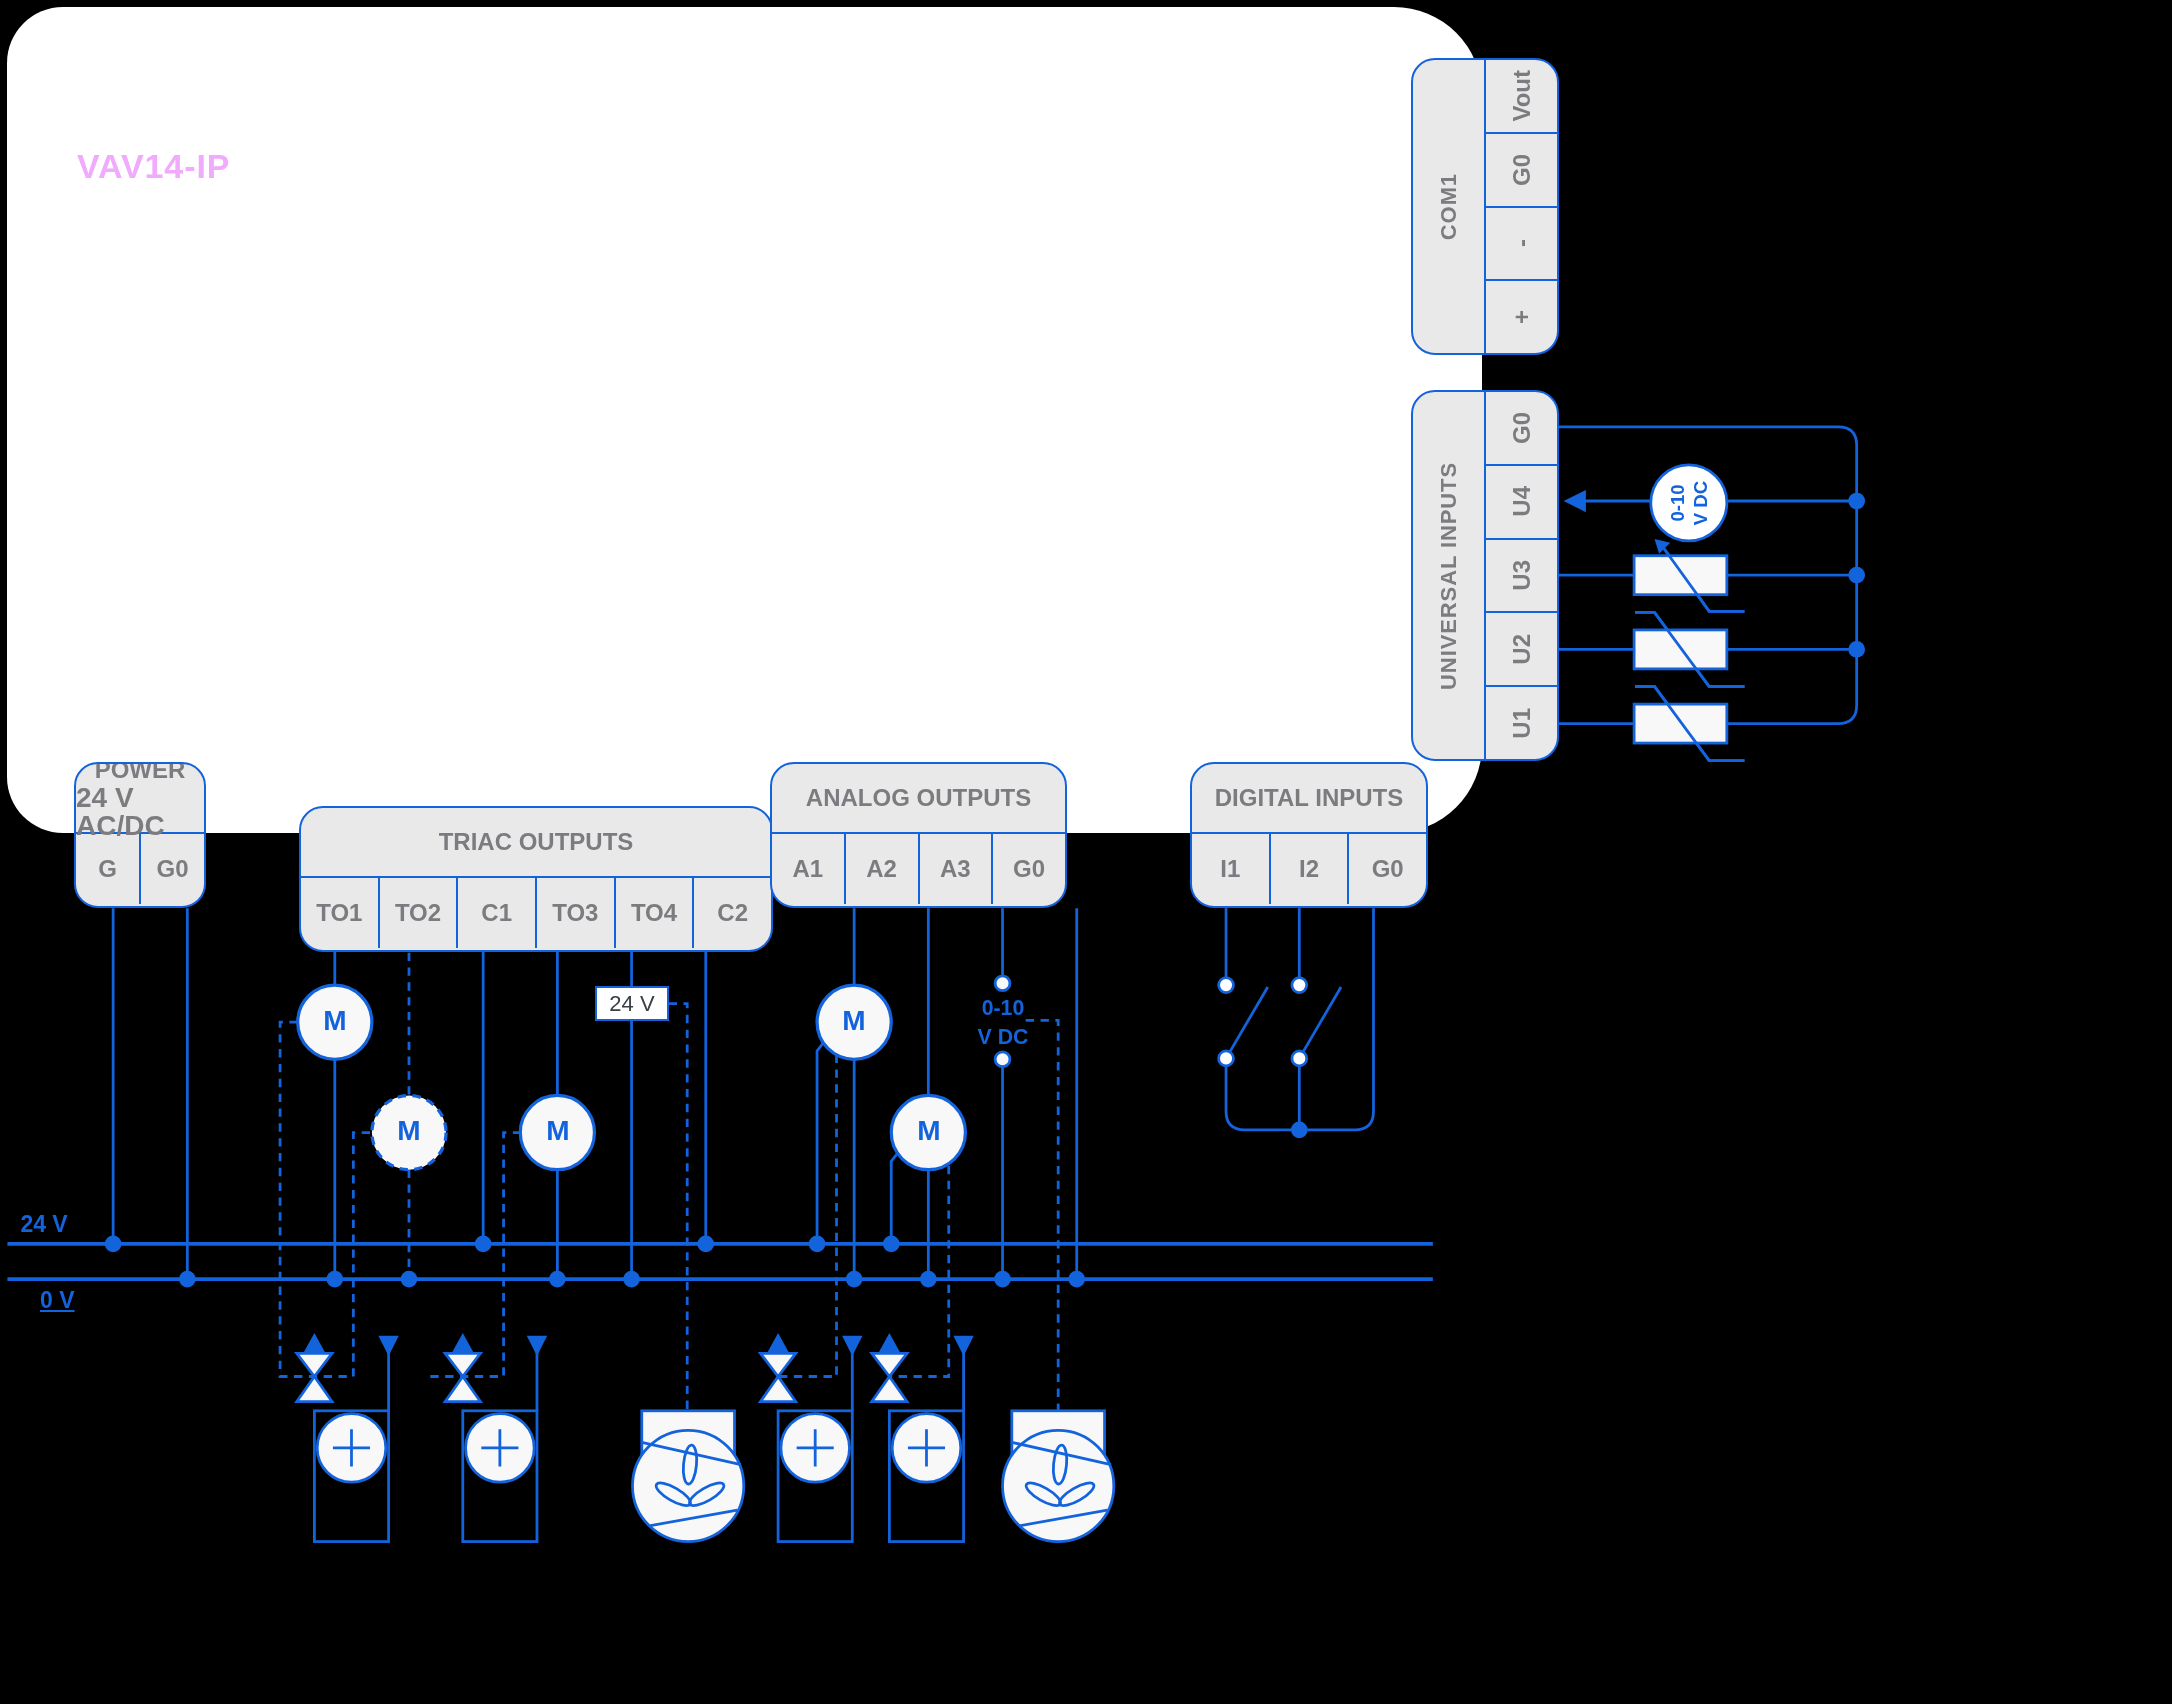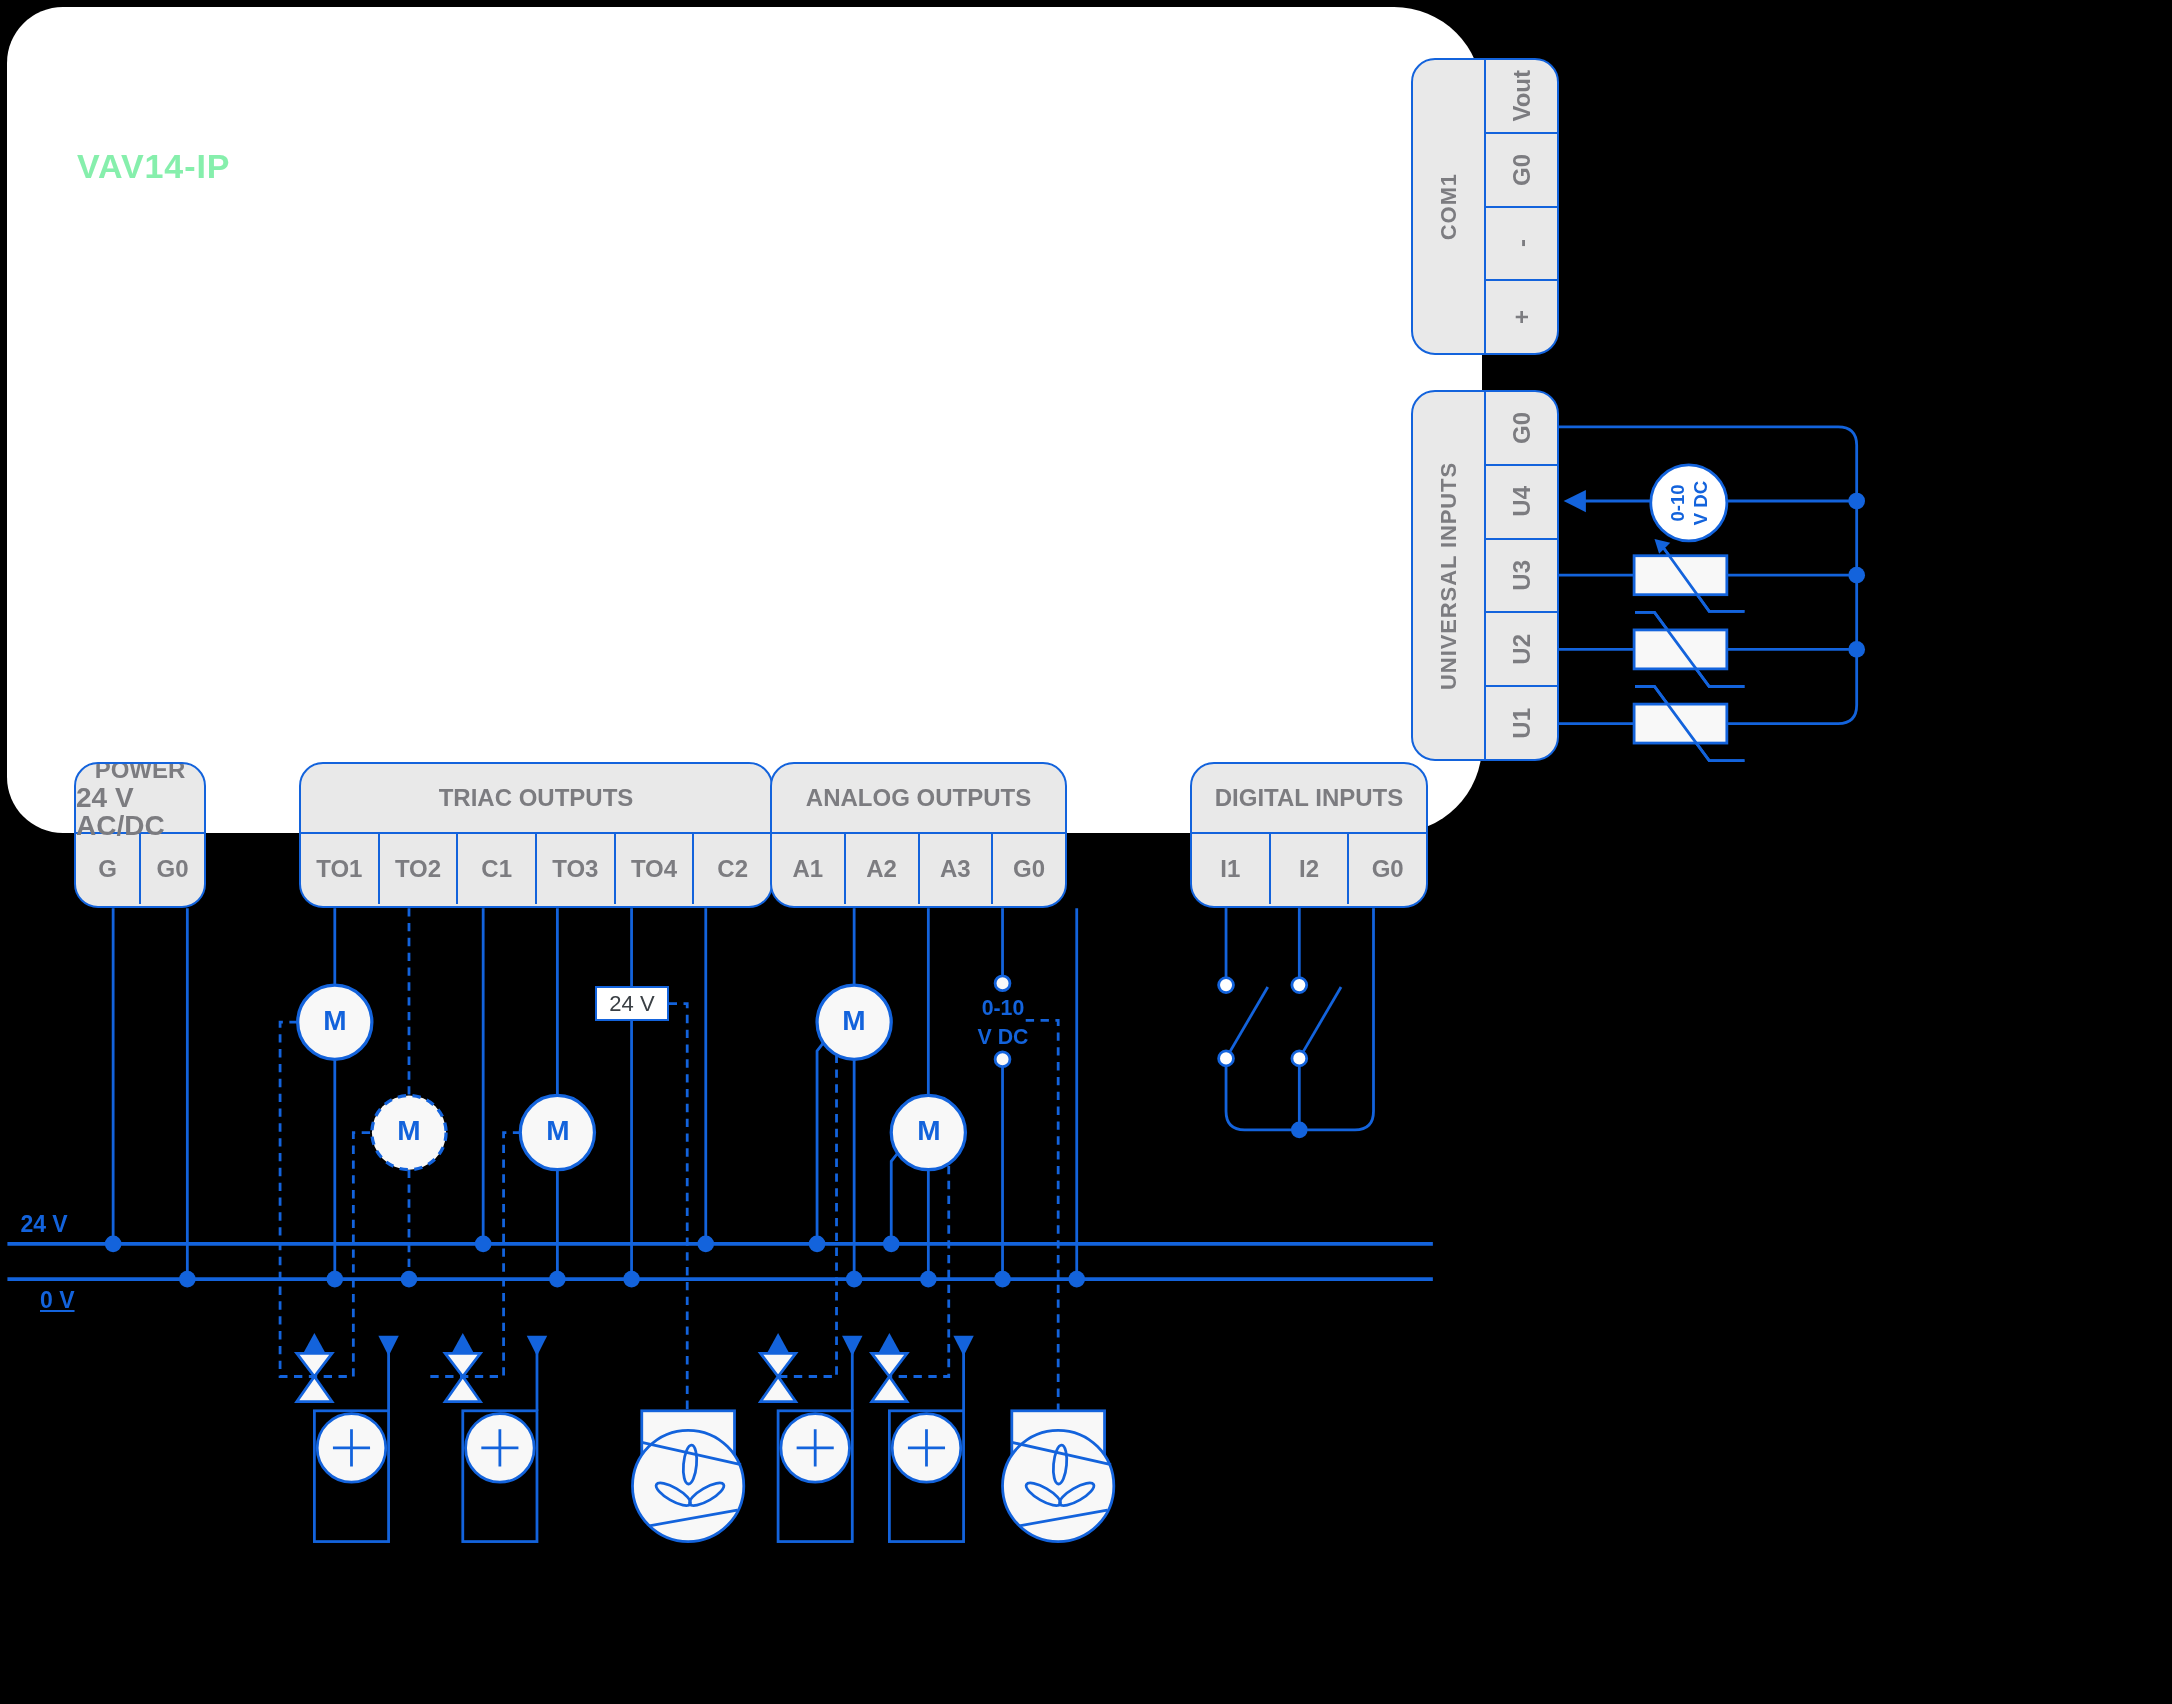--- a/index.html
+++ b/index.html
@@ -2,21 +2,21 @@
 <html style="font-size:15px"><head>
 <meta charset="utf-8">
 <style>
   html,body{margin:0;padding:0;background:#000;}
   #stage{position:relative;width:2172px;height:1705px;background:#000;overflow:hidden;
          font-family:"Liberation Sans", sans-serif;}
   #devicebox{position:absolute;left:7.4px;top:7.4px;width:1475px;height:826px;background:#ffffff;
              border-radius:56px 88px 88px 56px;z-index:0;}
   #wires{position:absolute;left:0;top:0;z-index:1;}
   .txt{position:absolute;z-index:3;}
-  #title{left:77px;top:147px;font-size:34px;font-weight:bold;color:#86efac;letter-spacing:0.9px;}
+  #title{left:77px;top:147px;font-size:34px;font-weight:bold;color:#f0abfc;letter-spacing:0.9px;}
   .buslabel{color:#1363dc;font-weight:bold;font-size:23px;}
   .hblock{position:absolute;top:762px;height:146px;box-sizing:border-box;border:2.8px solid #1363dc;
           border-radius:24px;background:#e9e9e9;z-index:2;overflow:hidden;}
   .hhead{height:68px;border-bottom:2.8px solid #1363dc;display:flex;flex-direction:column;
          align-items:center;justify-content:center;color:#7c7c80;font-weight:bold;font-size:24px;line-height:28px;}
   .hhead .sub{font-size:28px;}
   .hcells{display:flex;height:70px;}
   .hcell{flex:1;border-left:2.8px solid #1363dc;display:flex;align-items:center;justify-content:center;
          color:#7c7c80;font-weight:bold;font-size:24px;}
   .hcell:first-child{border-left:none;}
@@ -212,21 +212,21 @@
     <div class="hhead">
       <span>POWER</span>
       <span class="sub">24 V AC/DC</span>
     </div>
     <div class="hcells">
       <div class="hcell">G</div>
       <div class="hcell">G0</div>
     </div>
   </div>
 
-  <div class="hblock" style="left:299px;width:474px;">
+  <div class="hblock" style="left:299px;width:474px;margin-top:44px;">
     <div class="hhead">TRIAC OUTPUTS</div>
     <div class="hcells">
       <div class="hcell">TO1</div>
       <div class="hcell">TO2</div>
       <div class="hcell">C1</div>
       <div class="hcell">TO3</div>
       <div class="hcell">TO4</div>
       <div class="hcell">C2</div>
     </div>
   </div>

